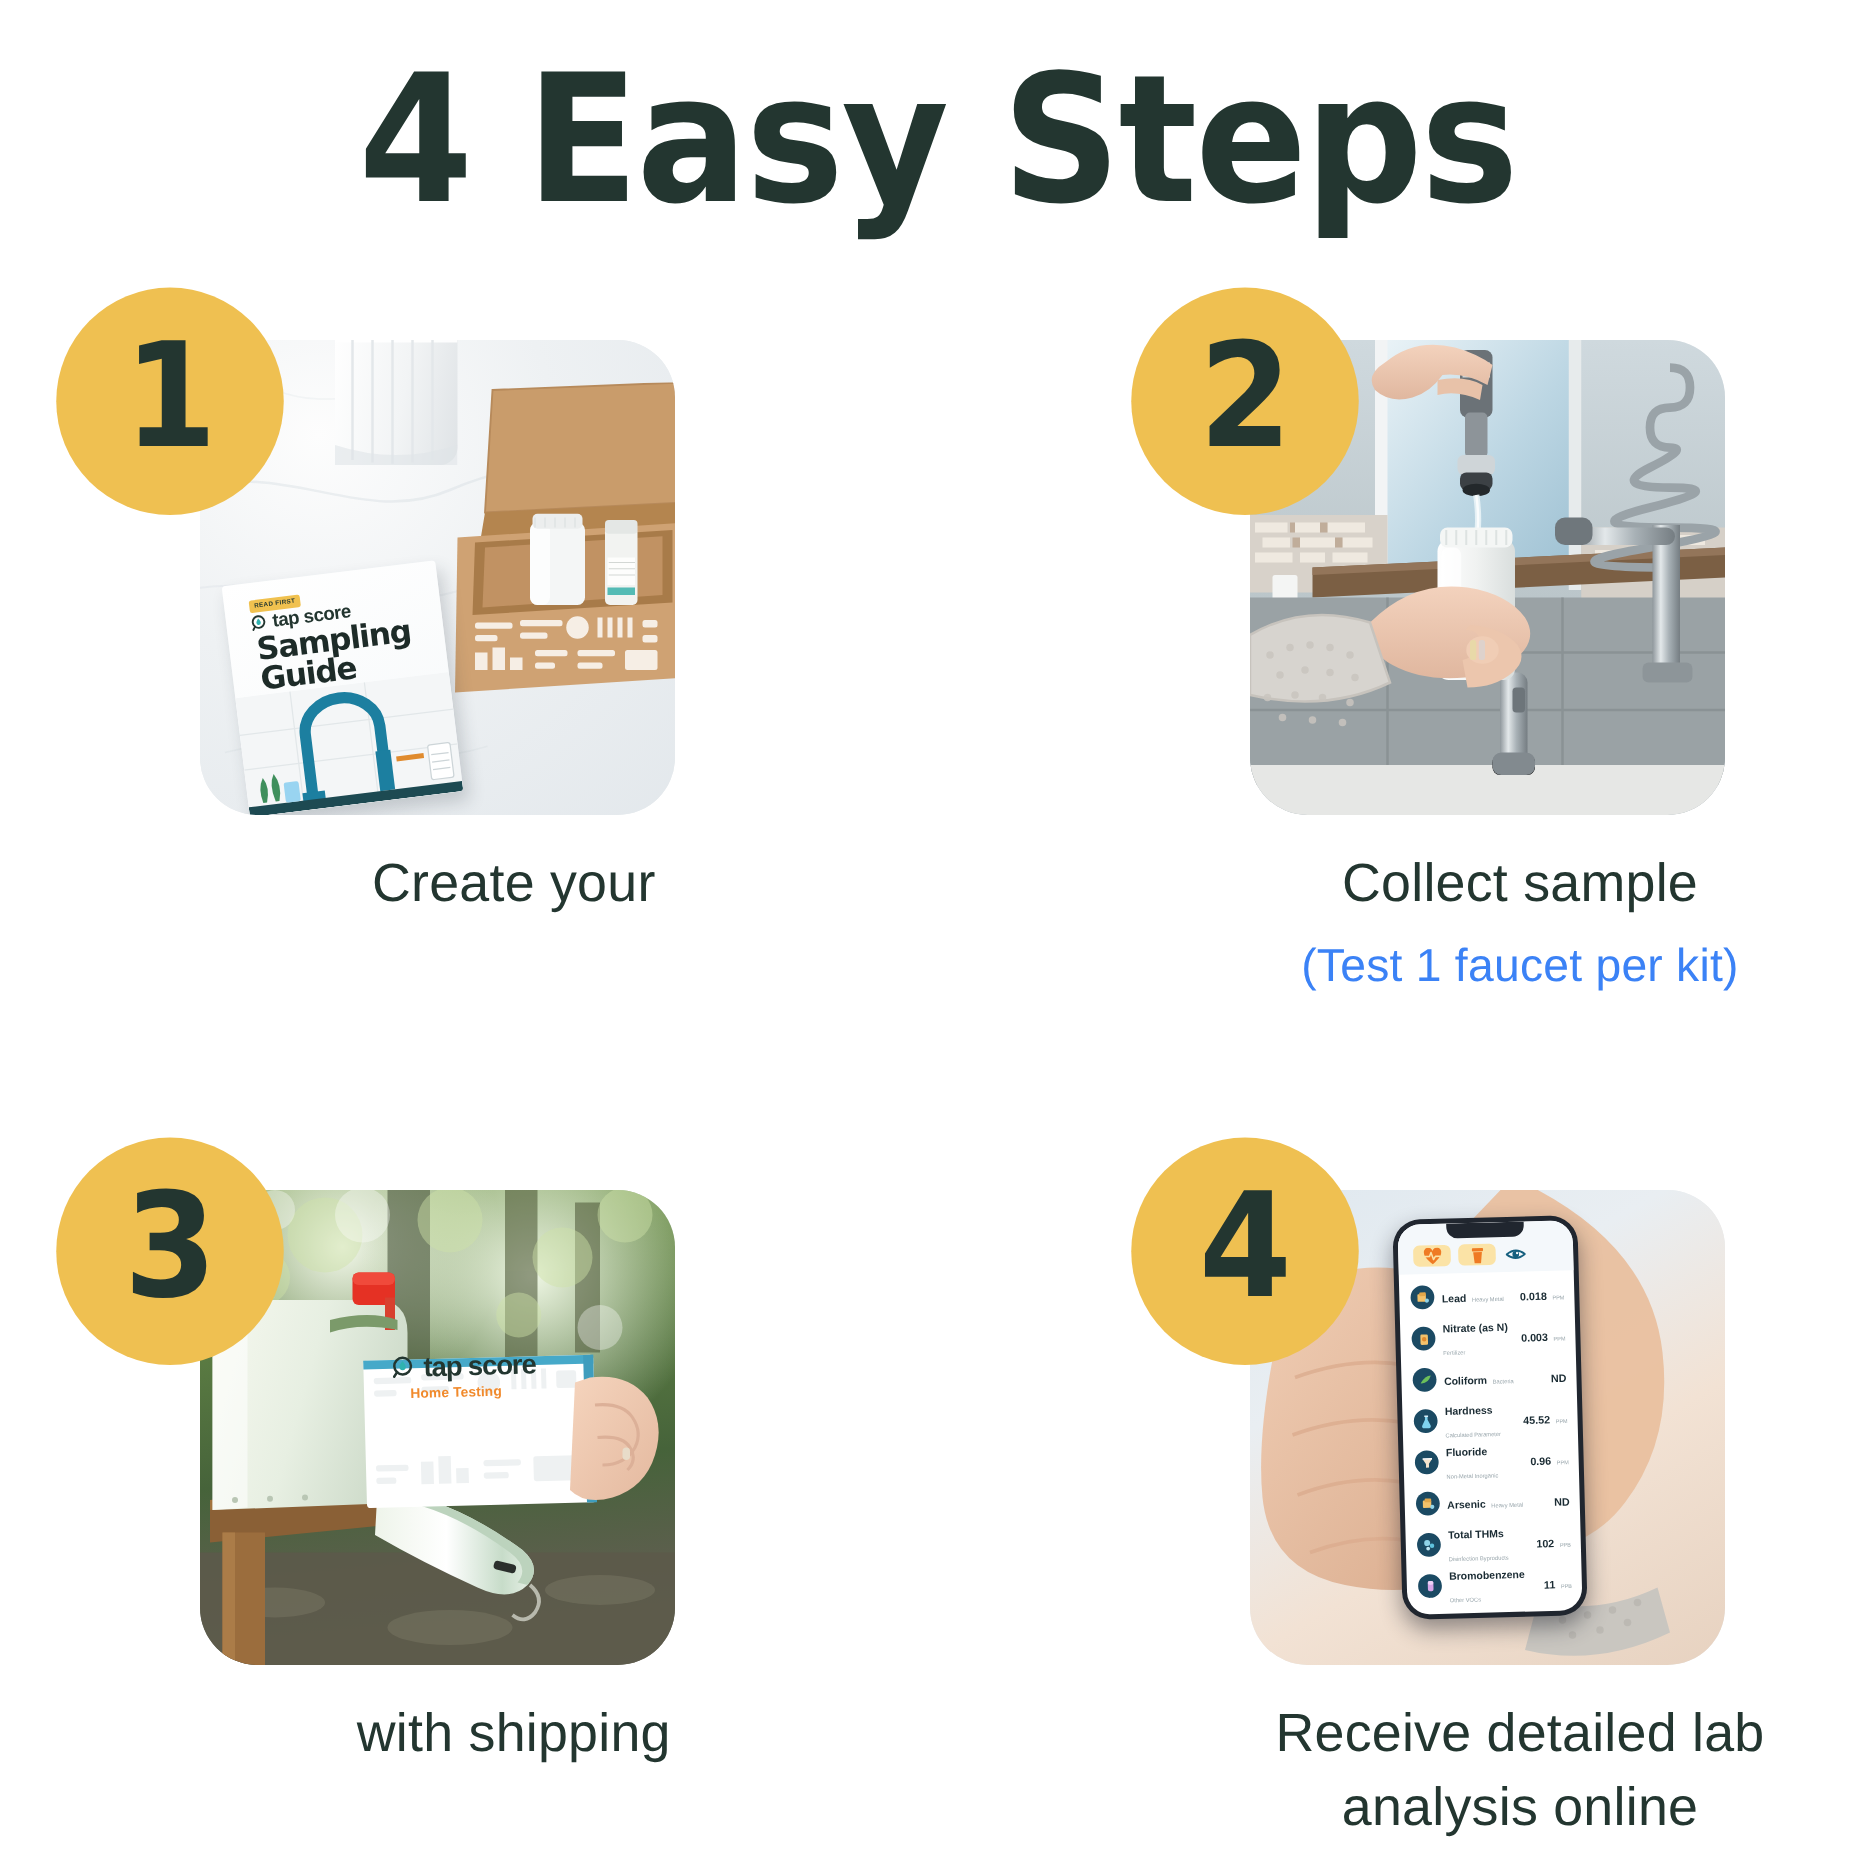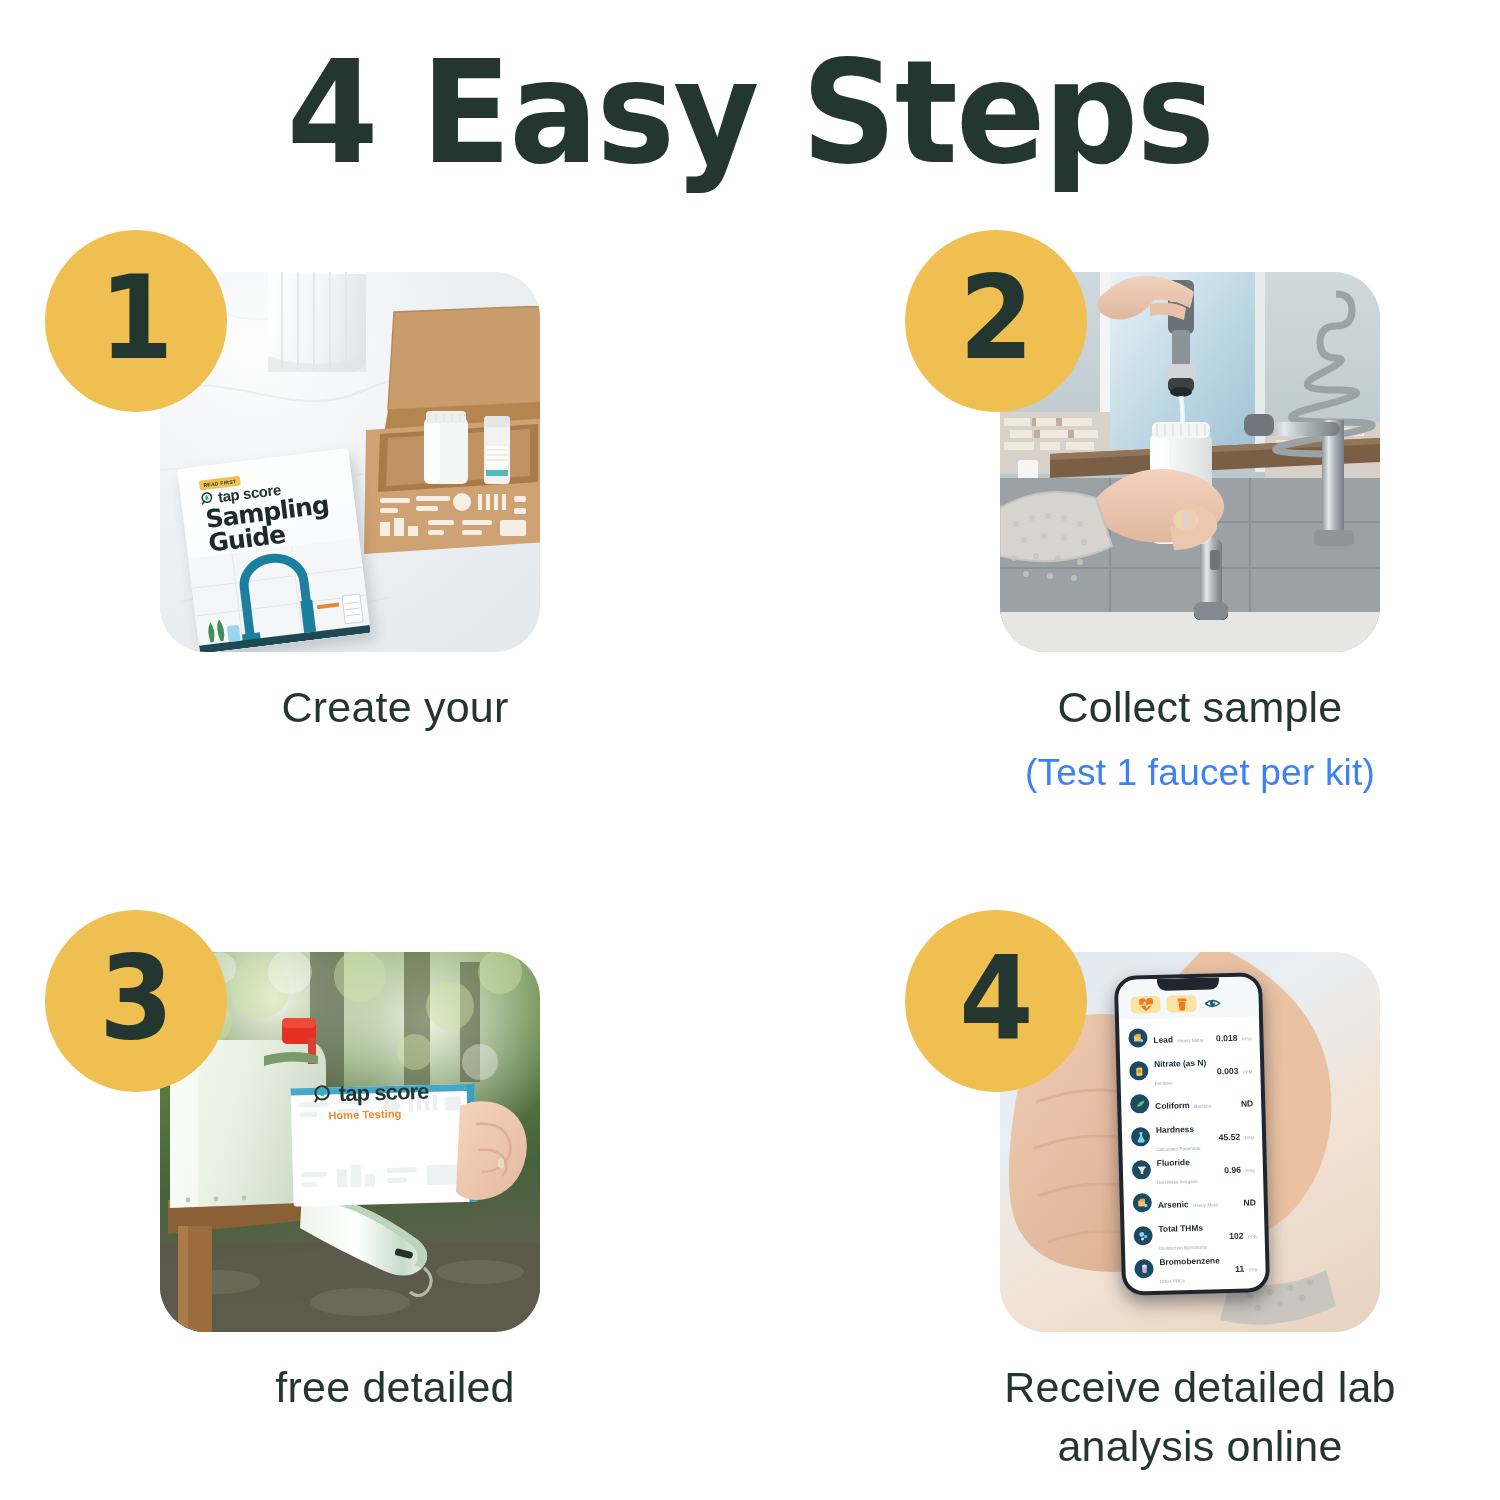--- a/index.html
+++ b/index.html
@@ -63,21 +63,21 @@
     font-weight: 700;
     font-size: 116px;
     line-height: 1;
     color: #233630;
     transform: scaleX(0.92) translateY(-3px);
   }
 
   
   .caption {
     position: absolute;
-    left: 0; width: 100%;
+    left: 16px; width: 100%;
     text-align: center;
     color: #233630;
     font-family: "Liberation Sans", sans-serif;
     font-size: 43px;
     font-weight: 400;
     line-height: 1.38;
     letter-spacing: 0.2px;
   }
   .cap1 { top: 448px; }
   .cap2 { top: 448px; }
@@ -620,21 +620,21 @@
           </div>
           <div class="bx-sub">Home Testing</div>
         </div>
 
         <div class="badge b3">
           <span class="badge-num">3</span>
         </div>
       </div>
 
       <div class="caption cap3">
-        <div>free detailed</div>
+        <div>with shipping</div>
       </div>
     </div>
 
     <div class="step step-4">
       <div class="photo-wrap">
 
         <div class="photo p4">
           <div class="ph4-bg"></div>
           <svg viewBox="0 0 380 380" width="380" height="380" style="position:absolute;inset:0">
             <defs>

